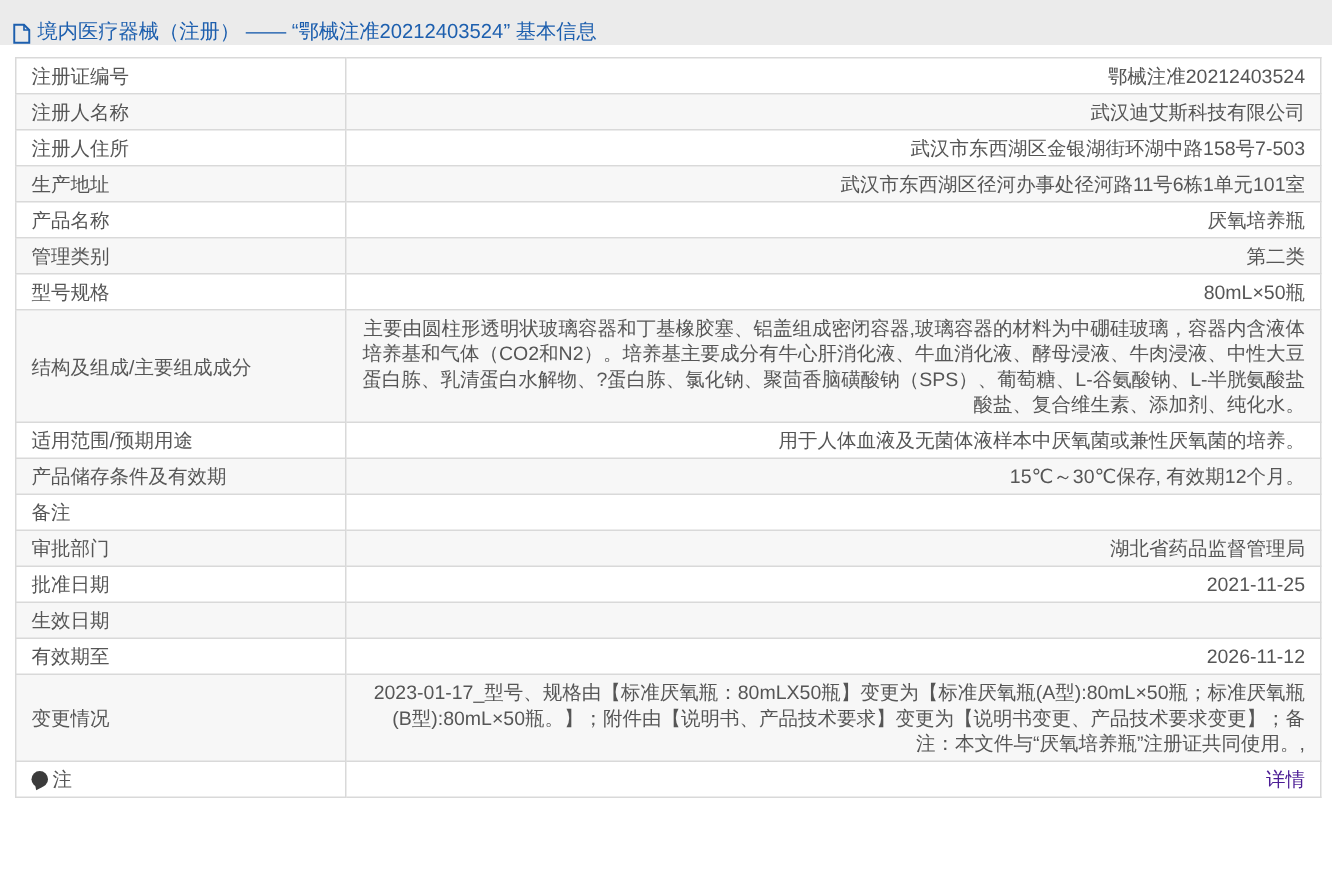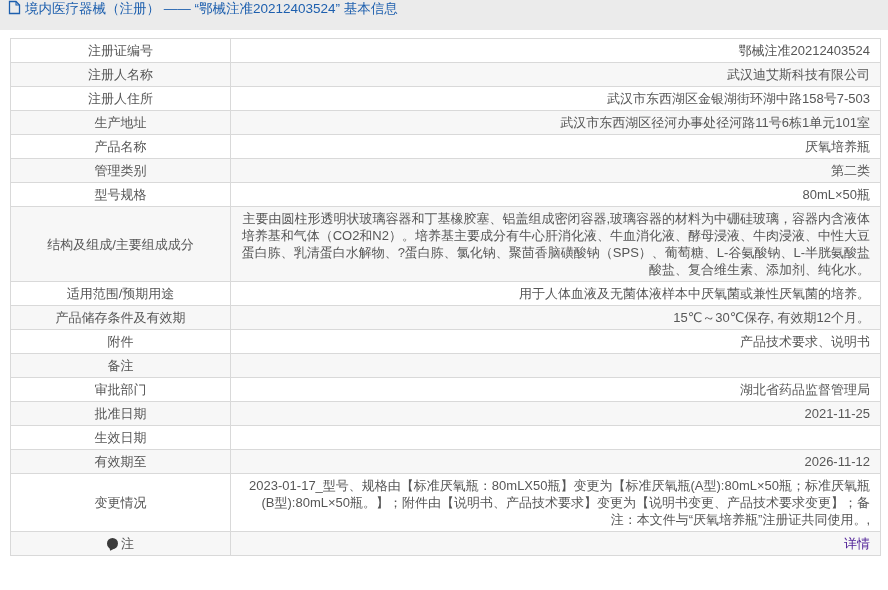--- a/index.html
+++ b/index.html
@@ -12,21 +12,21 @@
   body {
     width: 888px;
     height: 590px;
     overflow: hidden;
   }
   .top-bar {
     width: 888px;
     height: 30px;
     background: #ebebeb;
     display: flex;
-    align-items: flex-start;
+    align-items: flex-end;
     padding-left: 8px;
     color: #1d5fae;
     font-size: 13.5px;
   }
   .top-bar .doc-icon {
     display: inline-flex;
     margin-right: 4px;
     position: relative;
     top: 0px;
   }
@@ -41,21 +41,21 @@
   .info-table tr:nth-child(even) { background: #f7f7f7; }
   .info-table tr:nth-child(odd)  { background: #ffffff; }
   .info-table td {
     border: 1px solid #d9d9d9;
     padding: 3px 10px;
     line-height: 17px;
     vertical-align: middle;
   }
   .label-cell {
     width: 220px;
-    text-align: center;
+    text-align: left;
     white-space: nowrap;
   }
   .value-cell {
     text-align: right;
     word-break: break-all;
   }
   .detail-link {
     color: #4c1d95;
     text-decoration: none;
     cursor: pointer;
@@ -131,24 +131,20 @@
       </tr>
       <tr>
         <td class="label-cell">适用范围/预期用途</td>
         <td class="value-cell">用于人体血液及无菌体液样本中厌氧菌或兼性厌氧菌的培养。</td>
       </tr>
       <tr>
         <td class="label-cell">产品储存条件及有效期</td>
         <td class="value-cell">15℃～30℃保存, 有效期12个月。</td>
       </tr>
       <tr>
-        <td class="label-cell">附件</td>
-        <td class="value-cell">产品技术要求、说明书</td>
-      </tr>
-      <tr>
         <td class="label-cell">备注</td>
         <td class="value-cell"></td>
       </tr>
       <tr>
         <td class="label-cell">审批部门</td>
         <td class="value-cell">湖北省药品监督管理局</td>
       </tr>
       <tr>
         <td class="label-cell">批准日期</td>
         <td class="value-cell">2021-11-25</td>

